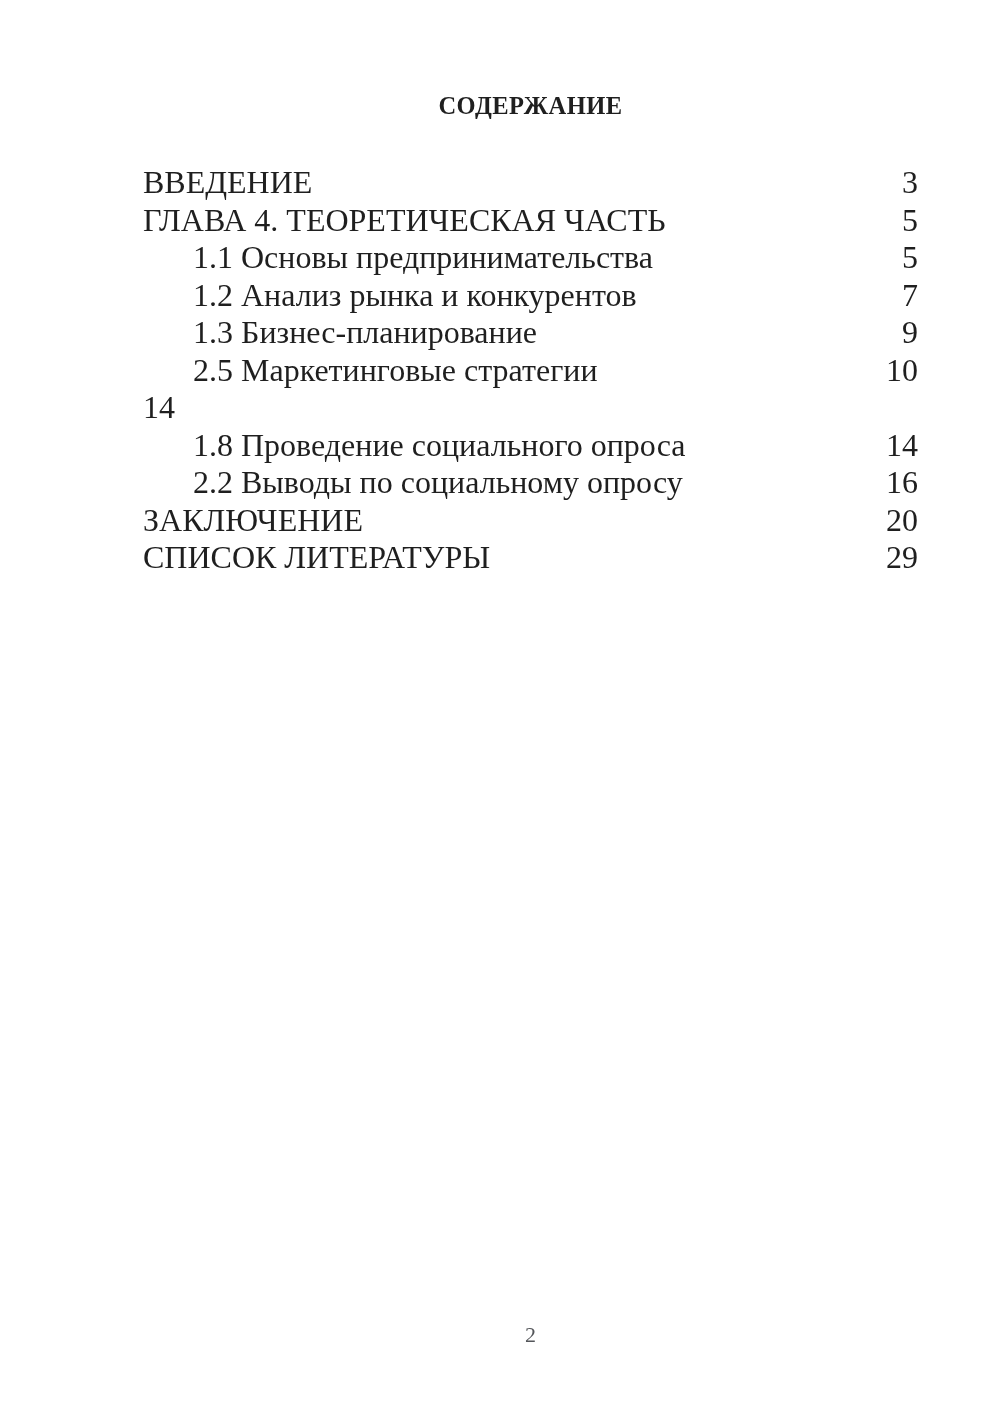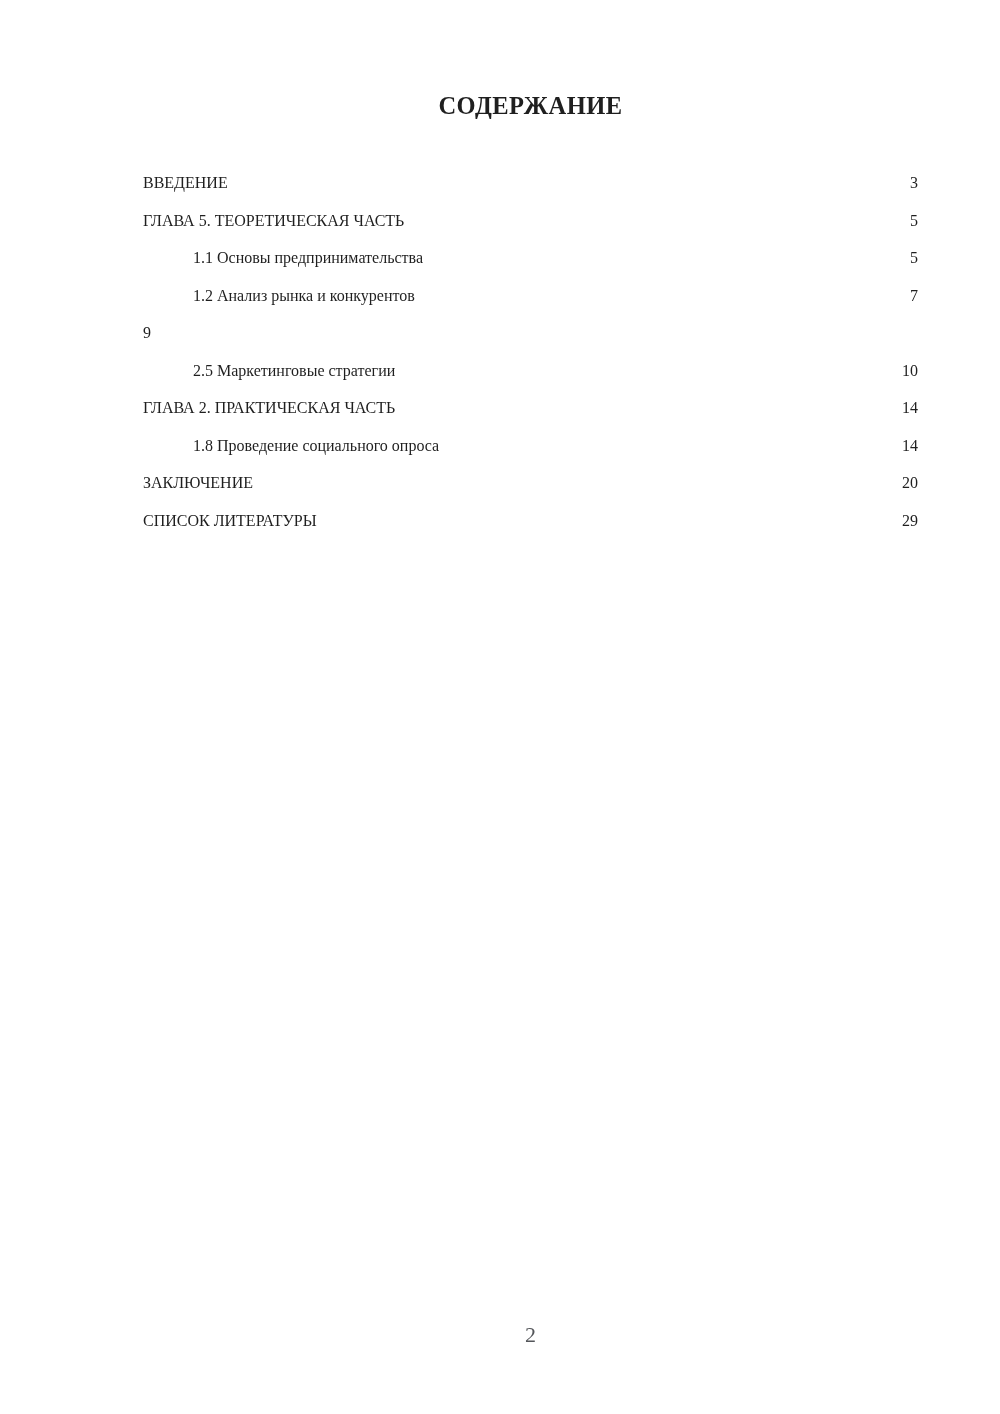--- a/index.html
+++ b/index.html
@@ -33,21 +33,21 @@
     letter-spacing: 0.5px;
   }
   .toc-list {
     margin-top: 44px;
   }
   .toc-row {
     display: flex;
     justify-content: space-between;
     align-items: center;
     line-height: 37.5px;
-    font-size: 16px;
+    font-size: 32px;
   }
   .toc-row.sub .toc-label {
     padding-left: 50px;
   }
   .toc-label {
     white-space: nowrap;
   }
   .toc-page {
     white-space: nowrap;
     text-align: right;
@@ -67,45 +67,49 @@
 
 <div class="page">
   <div class="content">
     <h1 class="doc-title">СОДЕРЖАНИЕ</h1>
     <div class="toc-list">
         <div class="toc-row">
           <span class="toc-label">ВВЕДЕНИЕ</span>
           <span class="toc-page">3</span>
         </div>
         <div class="toc-row">
-          <span class="toc-label">ГЛАВА 5. ТЕОРЕТИЧЕСКАЯ ЧАСТЬ</span>
+          <span class="toc-label">ГЛАВА 4. ТЕОРЕТИЧЕСКАЯ ЧАСТЬ</span>
           <span class="toc-page">5</span>
         </div>
         <div class="toc-row sub">
           <span class="toc-label">1.1 Основы предпринимательства</span>
           <span class="toc-page">5</span>
         </div>
         <div class="toc-row sub">
           <span class="toc-label">1.2 Анализ рынка и конкурентов</span>
           <span class="toc-page">7</span>
         </div>
         <div class="toc-row sub">
+          <span class="toc-label">1.3 Бизнес-планирование</span>
           <span class="toc-page">9</span>
         </div>
         <div class="toc-row sub">
           <span class="toc-label">2.5 Маркетинговые стратегии</span>
           <span class="toc-page">10</span>
         </div>
         <div class="toc-row">
-          <span class="toc-label">ГЛАВА 2. ПРАКТИЧЕСКАЯ ЧАСТЬ</span>
           <span class="toc-page">14</span>
         </div>
         <div class="toc-row sub">
           <span class="toc-label">1.8 Проведение социального опроса</span>
           <span class="toc-page">14</span>
+        </div>
+        <div class="toc-row sub">
+          <span class="toc-label">2.2 Выводы по социальному опросу</span>
+          <span class="toc-page">16</span>
         </div>
         <div class="toc-row">
           <span class="toc-label">ЗАКЛЮЧЕНИЕ</span>
           <span class="toc-page">20</span>
         </div>
         <div class="toc-row">
           <span class="toc-label">СПИСОК ЛИТЕРАТУРЫ</span>
           <span class="toc-page">29</span>
         </div>
       </div>

